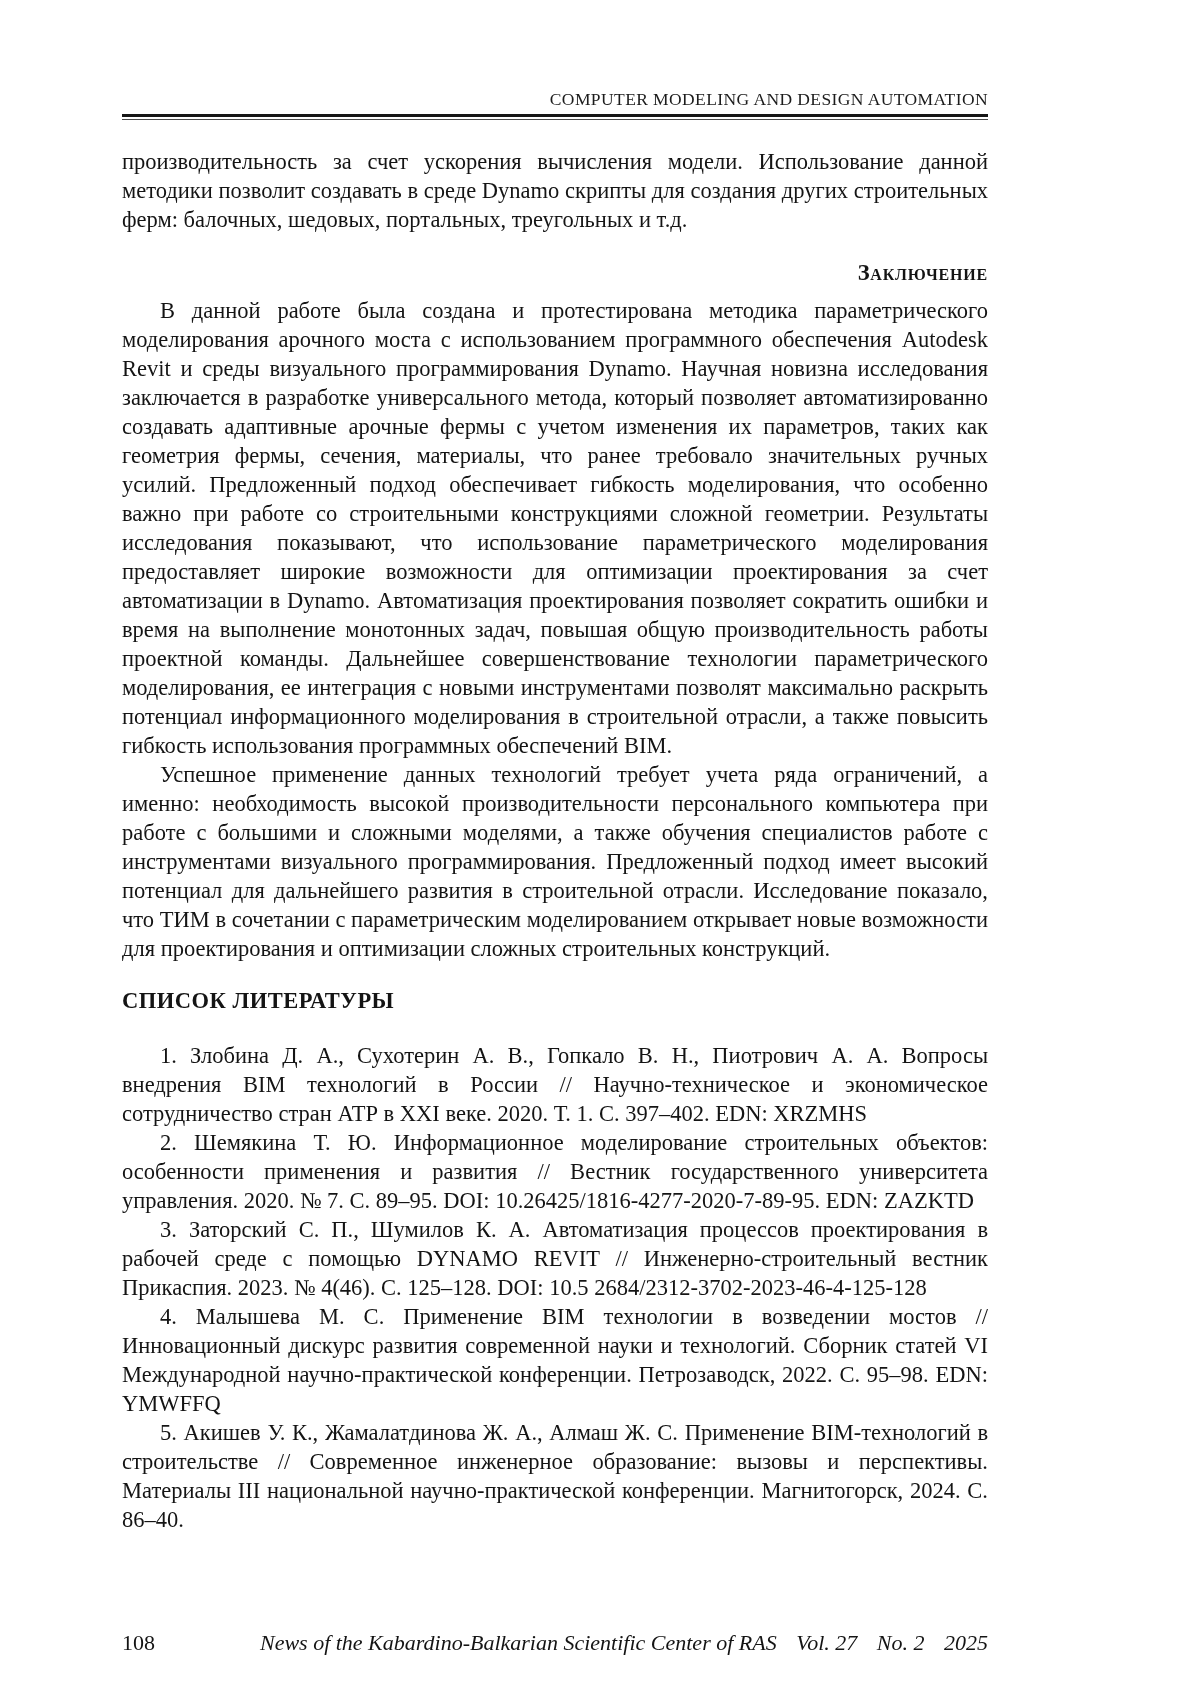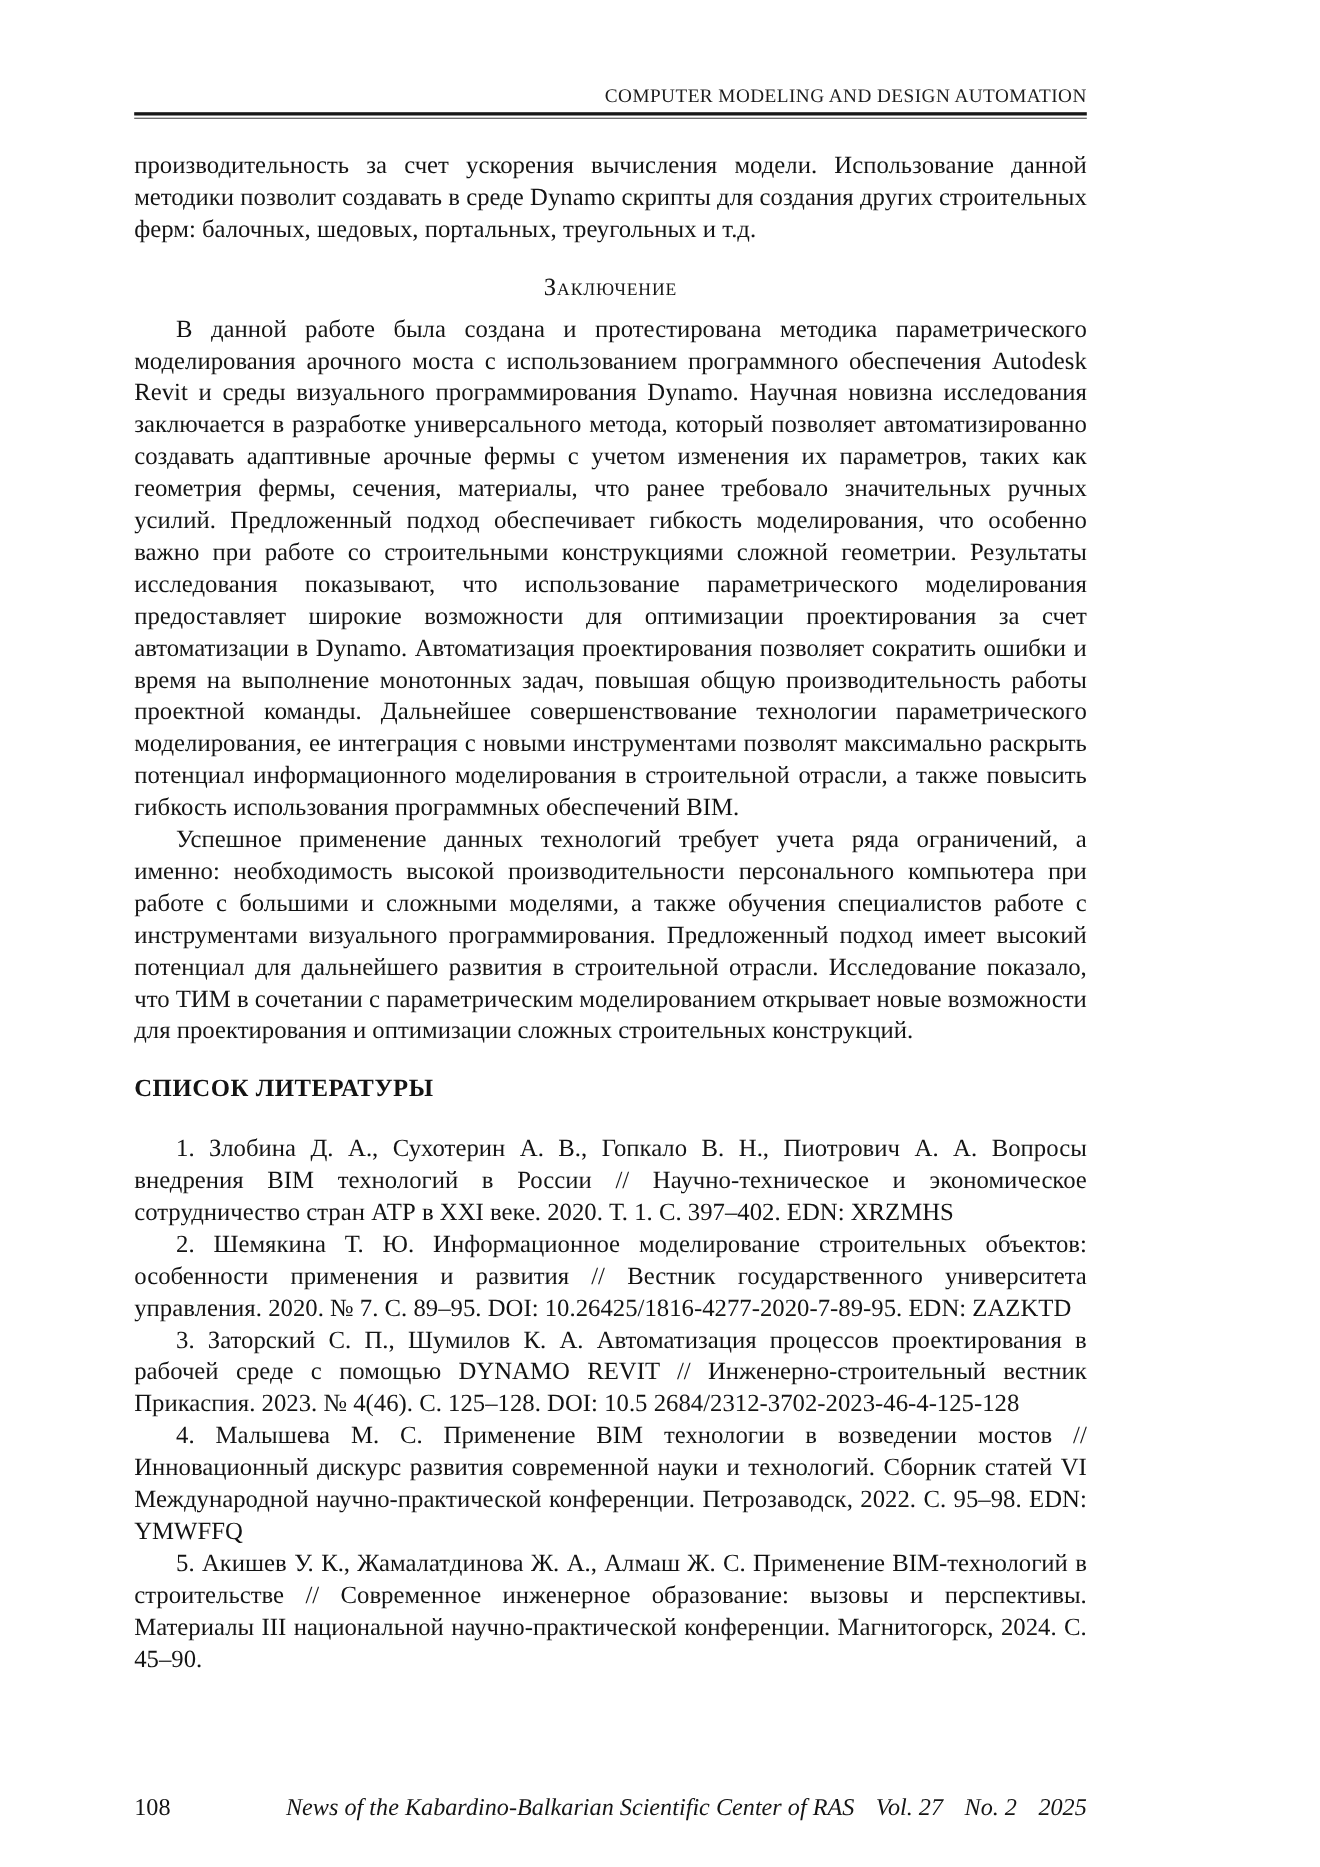--- a/index.html
+++ b/index.html
@@ -12,21 +12,21 @@
     width: 1200px;
     height: 1697px;
     background: #ffffff;
     font-family: "Liberation Serif", "DejaVu Serif", serif;
     color: #141414;
     overflow: hidden;
   }
   .content {
     position: absolute;
     left: 122px;
-    top: 76px;
+    top: 88px;
     width: 866px;
   }
   .running-header {
     text-align: right;
     font-size: 17.5px;
     letter-spacing: 0.4px;
     line-height: 22px;
     color: #1c1c1c;
     white-space: nowrap;
   }
@@ -43,26 +43,27 @@
     text-align: justify;
   }
   p {
     margin: 0;
     text-indent: 38px;
   }
   p.no-indent {
     text-indent: 0;
   }
   .section-heading {
-    text-align: center;
+    text-align: right;
     text-indent: 0;
     margin-top: 24px;
     margin-bottom: 9px;
     font-variant: small-caps;
     letter-spacing: 0.8px;
+    font-weight: bold;
   }
   .list-heading {
     text-align: left;
     text-indent: 0;
     font-weight: bold;
     margin-top: 23px;
     margin-bottom: 26px;
     letter-spacing: 0.5px;
   }
   .ref-authors {
@@ -131,21 +132,21 @@
 
       <p class="ref">
         <span>4.</span>
         <span class="ref-authors">Малышева М. С.</span>
         <span>Применение BIM технологии в возведении мостов // Инновационный дискурс развития современной науки и технологий. Сборник статей VI Международной научно-практической конференции. Петрозаводск, 2022. С. 95–98. EDN: YMWFFQ</span>
       </p>
 
       <p class="ref">
         <span>5.</span>
         <span class="ref-authors">Акишев У. К., Жамалатдинова Ж. А., Алмаш Ж. С.</span>
-        <span>Применение BIM-технологий в строительстве // Современное инженерное образование: вызовы и перспективы. Материалы III национальной научно-практической конференции. Магнитогорск, 2024. С. 45–90.</span>
+        <span>Применение BIM-технологий в строительстве // Современное инженерное образование: вызовы и перспективы. Материалы III национальной научно-практической конференции. Магнитогорск, 2024. С. 86–40.</span>
       </p>
 
     </div>
   </div>
 
   <div class="footer">
     <span class="footer-page-number">108</span>
     <span class="footer-journal">
       <span>News of the Kabardino-Balkarian Scientific Center of RAS</span>
       <span>Vol. 27</span>

